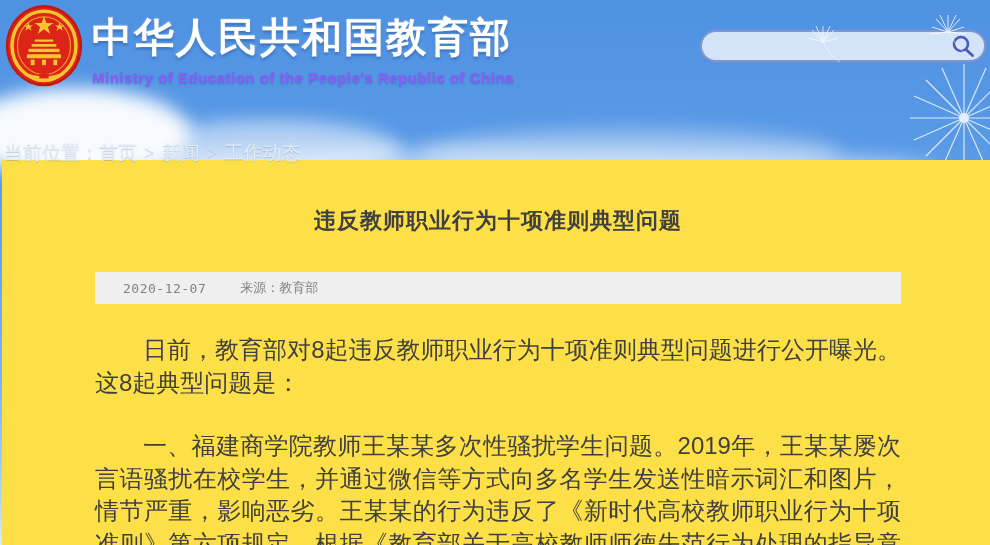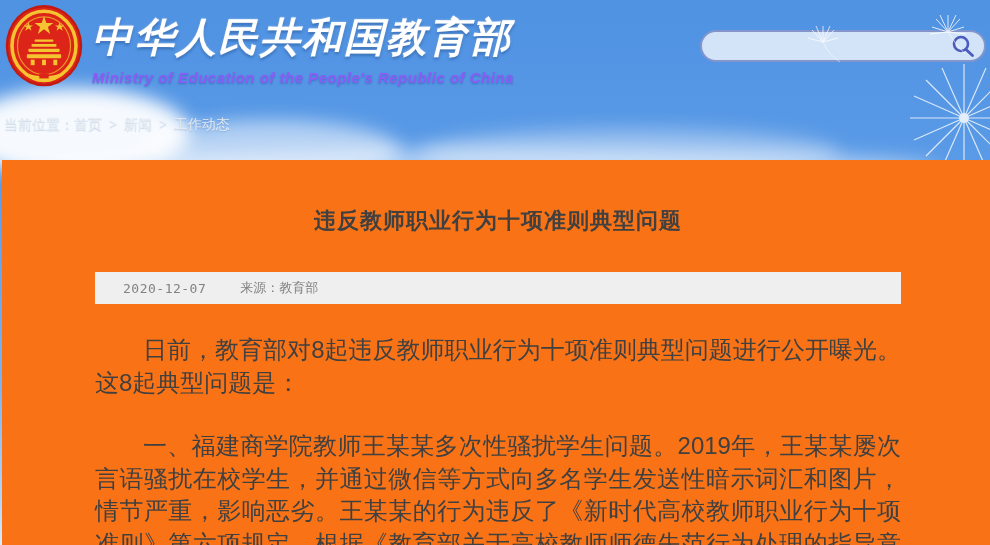--- a/index.html
+++ b/index.html
@@ -13,21 +13,21 @@
   
   .sky-header { position: absolute; top: 0; left: 0; width: 990px; height: 160px; }
   .cloud { position: absolute; border-radius: 50%; filter: blur(9px); background: rgba(255,255,255,0.95); }
   .cloud.c1 { left: -40px; top: 88px; width: 230px; height: 90px; }
   .cloud.c2 { left: 140px; top: 120px; width: 260px; height: 60px; background: rgba(255,255,255,0.55); }
   .cloud.c3 { left: 420px; top: 128px; width: 420px; height: 50px; background: rgba(255,255,255,0.35); }
   .cloud.c4 { left: 40px; top: 148px; width: 900px; height: 40px; background: rgba(255,255,255,0.5); }
 
   .emblem { position: absolute; left: 5px; top: 4px; width: 78px; height: 88px; }
 
-  .title-block { position: absolute; left: 92px; top: 10px; color: #ffffff; font-style: italic; }
+  .title-block { position: absolute; left: 92px; top: 10px; color: #ffffff; }
   .site-title {
     font-size: 40px; font-weight: bold; letter-spacing: 2px;
     color: #ffffff; text-shadow: 0 2px 3px rgba(20,70,140,0.55), 0 0 2px rgba(255,255,255,0.6);
   }
   .site-subtitle {
     margin-top: 4px; font-size: 15px; font-weight: bold; letter-spacing: 0.5px;
     color: #8b5cf6; text-shadow: 0 1px 2px rgba(20,70,140,0.45);
   }
 
   .search-box {
@@ -43,32 +43,32 @@
   }
   .search-icon { width: 26px; height: 24px; margin-right: 8px; cursor: pointer; flex: 0 0 auto; }
 
   .dandelion { position: absolute; pointer-events: none; }
   .dand-big { right: -34px; top: 58px; width: 120px; height: 120px; opacity: 0.85; }
   .seed1 { left: 800px; top: 22px; width: 46px; height: 46px; opacity: 0.8; }
   .seed2 { left: 925px; top: 12px; width: 46px; height: 46px; opacity: 0.85; }
 
   
   .breadcrumb {
-    position: absolute; left: 4px; top: 116px; font-size: 14px;
+    position: absolute; left: 4px; top: 140px; font-size: 19px;
     font-family: "Liberation Serif", "DejaVu Serif", serif;
     color: rgba(232,236,240,0.95); text-shadow: 0 1px 1px rgba(90,130,180,0.35);
     z-index: 5;
   }
   .breadcrumb a { color: rgba(232,236,240,0.95); text-decoration: none; cursor: pointer; }
   .breadcrumb .sep { margin: 0 7px; color: rgba(225,230,236,0.85); }
 
   
   .content-panel {
     position: absolute; left: 2px; top: 160px; width: 988px; height: 385px;
-    background: #f97316; z-index: 4;
+    background: #fde047; z-index: 4;
   }
   .article { margin-left: 93px; width: 806px; }
   .article-title {
     margin-top: 46px; text-align: center;
     font-size: 22px; font-weight: bold; color: #404040; letter-spacing: 1px;
   }
   .meta-bar {
     margin-top: 36px; height: 32px; background: #efefef;
     display: flex; align-items: center; padding-left: 28px;
     font-family: "Liberation Serif", "DejaVu Serif", serif;

